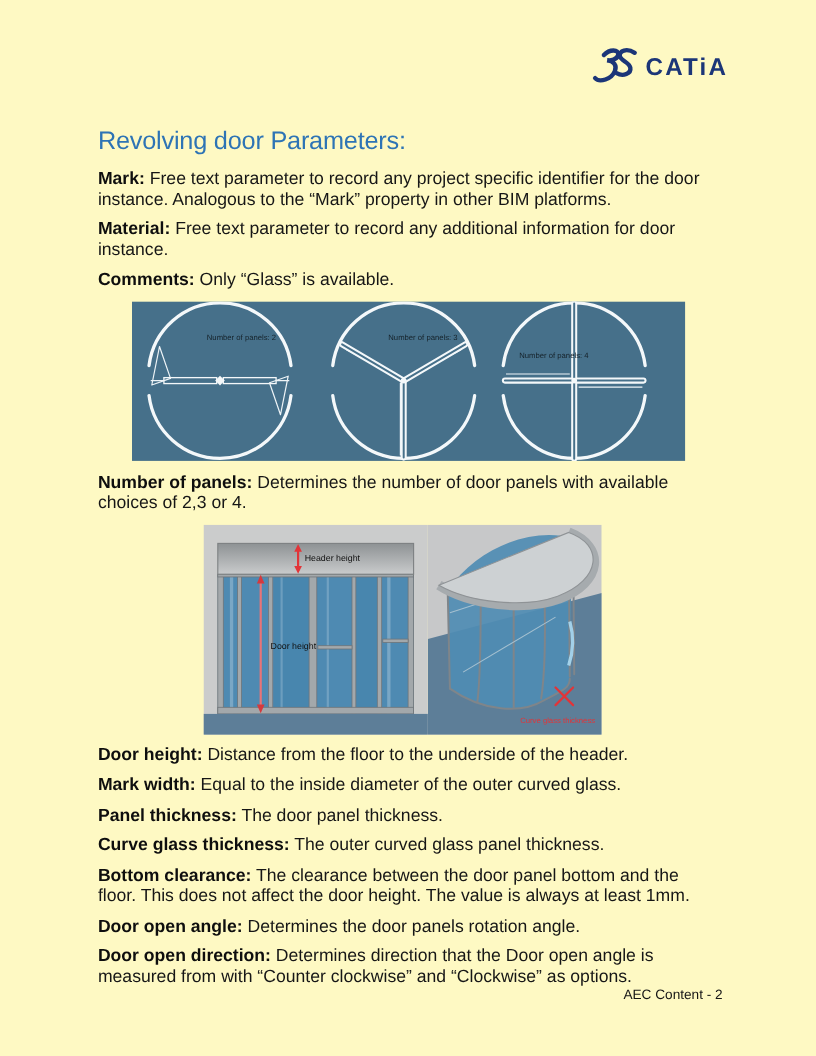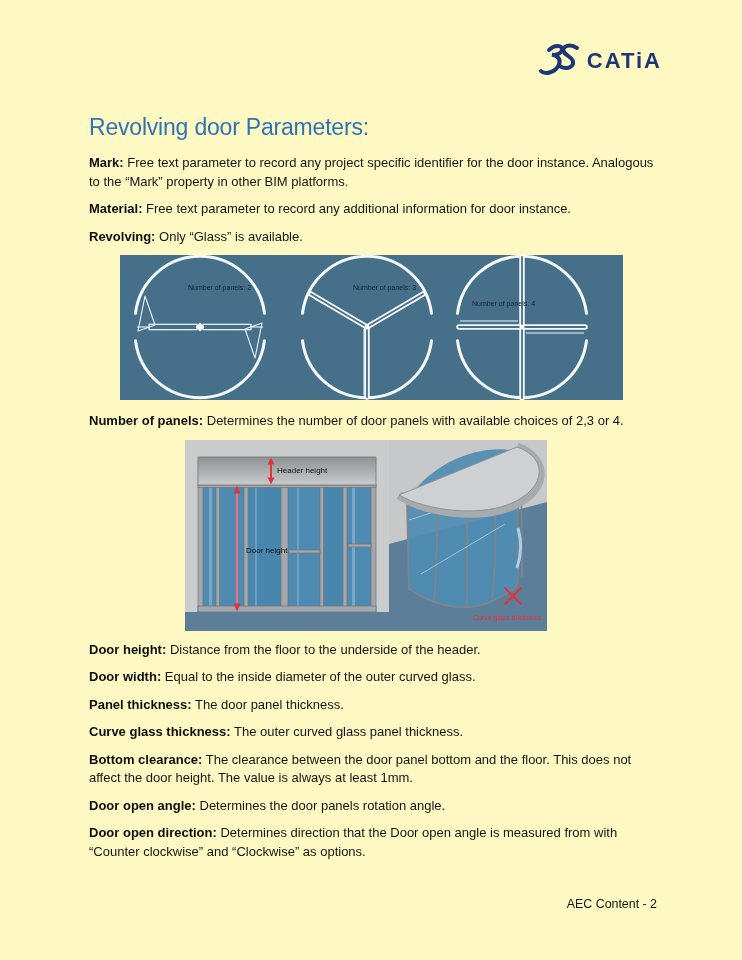--- a/index.html
+++ b/index.html
@@ -19,21 +19,21 @@
     font-size:22px; font-weight:700; letter-spacing:2px;
     color:#1c3678; line-height:1;
   }
   
   .content { position:absolute; left:89px; top:114px; width:566px; }
   h1 {
     font-size:23px; font-weight:400; color:#2E74B5;
     letter-spacing:-0.2px; margin:0 0 14px 0; line-height:26px;
   }
   p.para {
-    font-size:13px; line-height:18.5px; margin:0 0 9px 0; color:#161616;
+    font-size:16px; line-height:18.5px; margin:0 0 9px 0; color:#161616;
   }
   p.para b { font-weight:700; color:#0e0e0e; }
   .fig-top { margin:0 0 12px 31px; width:503px; height:145px; }
   .fig-row { margin:0 0 10px 96px; display:flex; align-items:flex-start; }
   .fig-row svg { display:block; }
   .footer {
     position:absolute; top:897px; right:85px;
     font-size:12.4px; color:#161616;
   }
   
@@ -63,21 +63,21 @@
     </svg>
     <span class="logo-text">CATiA</span>
   </div>
 
   <div class="content">
 
     <h1>Revolving door Parameters:</h1>
 
     <p class="para"><b>Mark:</b><span> Free text parameter to record any project specific identifier for the door instance. Analogous to the “Mark” property in other BIM platforms.</span></p>
     <p class="para"><b>Material:</b><span> Free text parameter to record any additional information for door instance.</span></p>
-    <p class="para"><b>Revolving:</b><span> Only “Glass” is available.</span></p>
+    <p class="para"><b>Comments:</b><span> Only “Glass” is available.</span></p>
 
     <div class="fig-top">
       <svg width="503" height="145" viewBox="0 0 503 145">
         <rect x="0" y="0" width="503" height="145" fill="#46708a"></rect>
 
         <g>
           <path class="arc" d="M15.5,58.3 A65,65 0 0 1 144.5,58.3"></path>
           <path class="arc" d="M15.5,85.7 A65,65 0 0 0 144.5,85.7"></path>
           <line class="thin" x1="17" y1="72" x2="29" y2="72"></line>
           <line class="thin" x1="131" y1="72" x2="143" y2="72"></line>
@@ -203,21 +203,21 @@
 
         <g>
           <line x1="116" y1="148" x2="132" y2="164" stroke="#e23438" stroke-width="2" stroke-linecap="round"></line>
           <line x1="132" y1="148" x2="116" y2="164" stroke="#e23438" stroke-width="2" stroke-linecap="round"></line>
           <text class="annot-red" x="152" y="180" text-anchor="end">Curve glass thickness</text>
         </g>
       </svg>
     </div>
 
     <p class="para"><b>Door height:</b><span> Distance from the floor to the underside of the header.</span></p>
-    <p class="para"><b>Door width:</b><span> Equal to the inside diameter of the outer curved glass.</span></p>
+    <p class="para"><b>Mark width:</b><span> Equal to the inside diameter of the outer curved glass.</span></p>
     <p class="para"><b>Panel thickness:</b><span> The door panel thickness.</span></p>
     <p class="para"><b>Curve glass thickness:</b><span> The outer curved glass panel thickness.</span></p>
     <p class="para"><b>Bottom clearance:</b><span> The clearance between the door panel bottom and the floor. This does not affect the door height. The value is always at least 1mm.</span></p>
     <p class="para"><b>Door open angle:</b><span> Determines the door panels rotation angle.</span></p>
     <p class="para"><b>Door open direction:</b><span> Determines direction that the Door open angle is measured from with “Counter clockwise” and “Clockwise” as options.</span></p>
   </div>
 
   <div class="footer">AEC Content - 2</div>
 </div>
 

